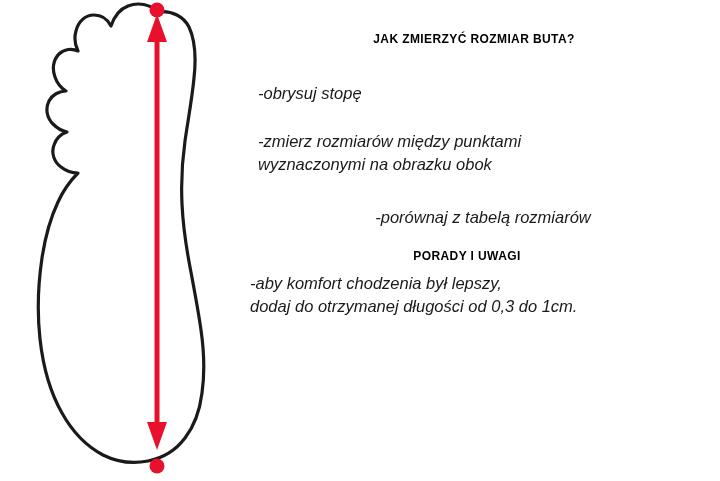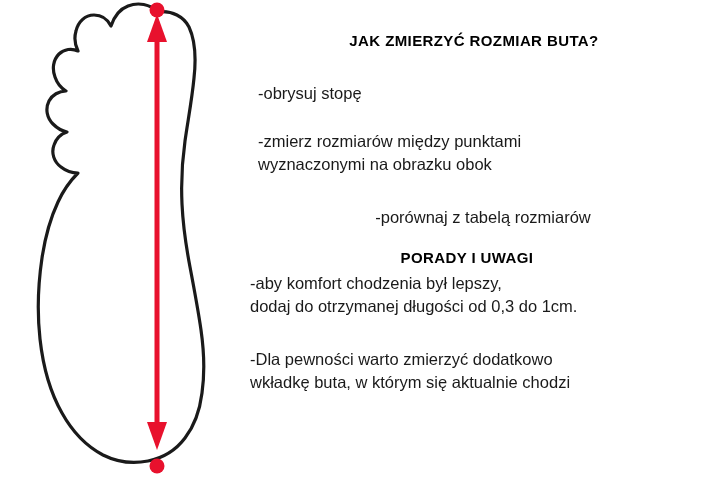--- a/index.html
+++ b/index.html
@@ -41,21 +41,21 @@
   #text-panel {
     position: absolute;
     left: 246px;
     top: 0;
     width: 474px;
     height: 481px;
   }
 
   .heading {
     font-weight: bold;
-    font-size: 15px;
+    font-size: 12px;
     letter-spacing: 0.4px;
     text-align: center;
     color: #000;
   }
   #title-main {
     position: absolute;
     top: 32px;
     left: 0;
     width: 456px;
   }
@@ -66,20 +66,21 @@
     width: 442px;
     text-align: center;
   }
 
   .para {
     position: absolute;
     font-size: 16.5px;
     line-height: 23px;
     color: #1a1a1a;
     white-space: pre-line;
+    font-style: italic;
   }
 
   #p1 { top: 82px;  left: 12px; width: 440px; }
   #p2 { top: 130px; left: 12px; width: 450px; }
   #p3 { top: 206px; left: 12px; width: 450px; text-align: center; }
   #p4 { top: 272px; left: 4px;  width: 470px; }
   #p5 { top: 348px; left: 4px;  width: 470px; }
   #p6 { top: 424px; left: 4px;  width: 470px; }
 </style>
 </head>
@@ -142,18 +143,16 @@
     <div id="p2" class="para">-zmierz rozmiarów między punktami
 wyznaczonymi na obrazku obok</div>
 
     <div id="p3" class="para">-porównaj z tabelą rozmiarów</div>
 
     <div id="title-tips" class="heading">PORADY I UWAGI</div>
 
     <div id="p4" class="para">-aby komfort chodzenia był lepszy,
 dodaj do otrzymanej długości od 0,3 do 1cm.</div>
 
-    <div id="p5" class="para">-Dla pewności warto zmierzyć dodatkowo
-wkładkę buta, w którym się aktualnie chodzi</div>
 
 
   </div>
 </div>
 
 </body></html>

